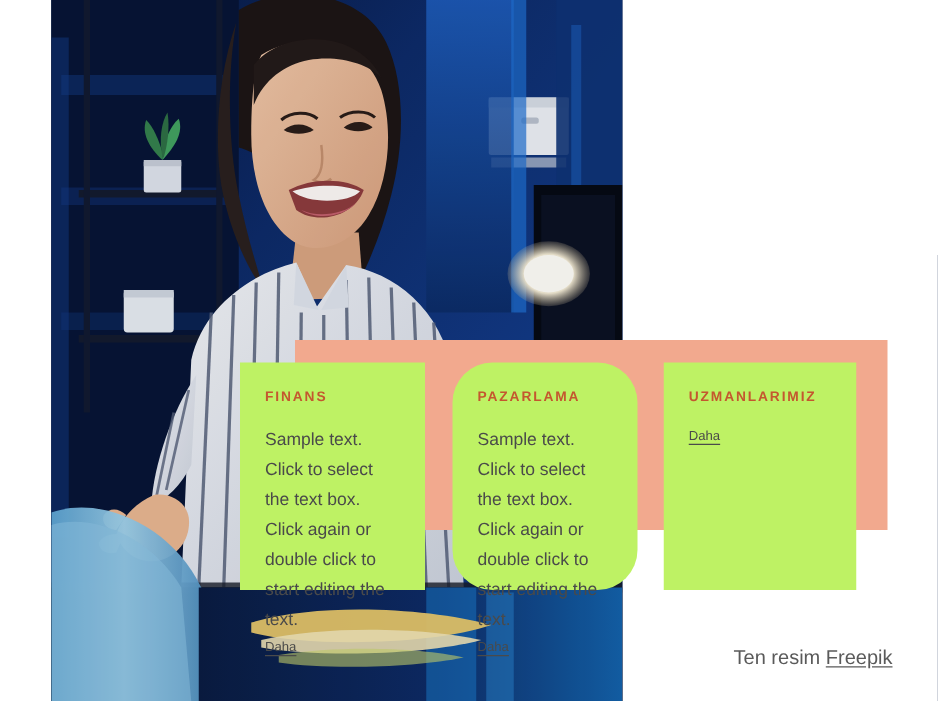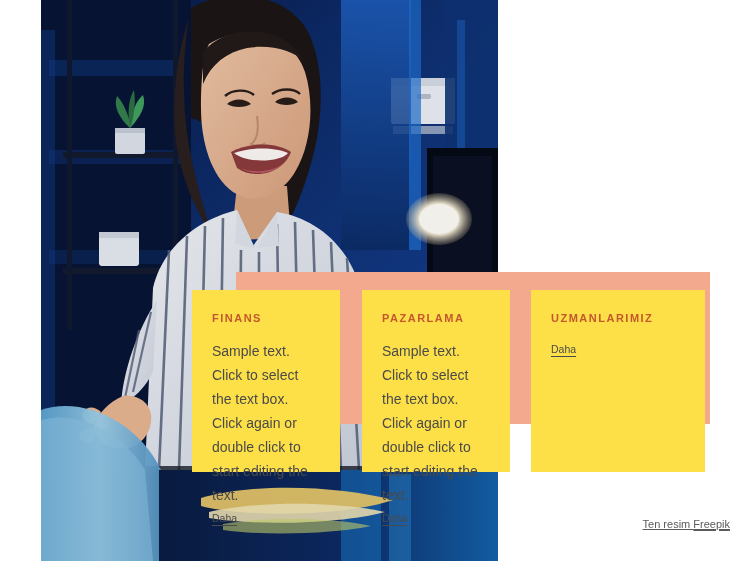--- a/index.html
+++ b/index.html
@@ -39,26 +39,26 @@
     width: 474px;
     height: 152px;
     background: #f2a98e;
   }
 
   
   .card {
     position: absolute;
     top: 290px;
     height: 182px;
-    background: #fde047;
+    background: #bef264;
     padding: 22px 20px 0 20px;
   }
   #card-0 { left: 192px; width: 148px; }
-  #card-1 { left: 362px; width: 148px; }
-  #card-2 { left: 531px; width: 174px; }
+  #card-1 { left: 362px; width: 148px; border-radius: 32px; }
+  #card-2 { left: 531px; width: 154px; }
 
   .card-title {
     color: #c4572f;
     font-size: 11px;
     font-weight: bold;
     letter-spacing: 1.5px;
     margin-bottom: 15px;
     white-space: nowrap;
   }
 
@@ -78,26 +78,25 @@
     display: inline-block;
     color: #4a4a4a;
     font-size: 10.5px;
     text-decoration: underline;
     text-underline-offset: 3px;
   }
 
   
   #attribution {
     position: absolute;
-    right: 20px;
+    right: 36px;
     top: 518px;
-    font-size: 11px;
+    font-size: 16px;
     color: #5a5a5a;
     white-space: nowrap;
-    text-decoration: underline;
   }
   #attribution .credit-link {
     color: #5a5a5a;
     text-decoration: underline;
     text-underline-offset: 2px;
   }
 </style>
 </head>
 <body>
 

